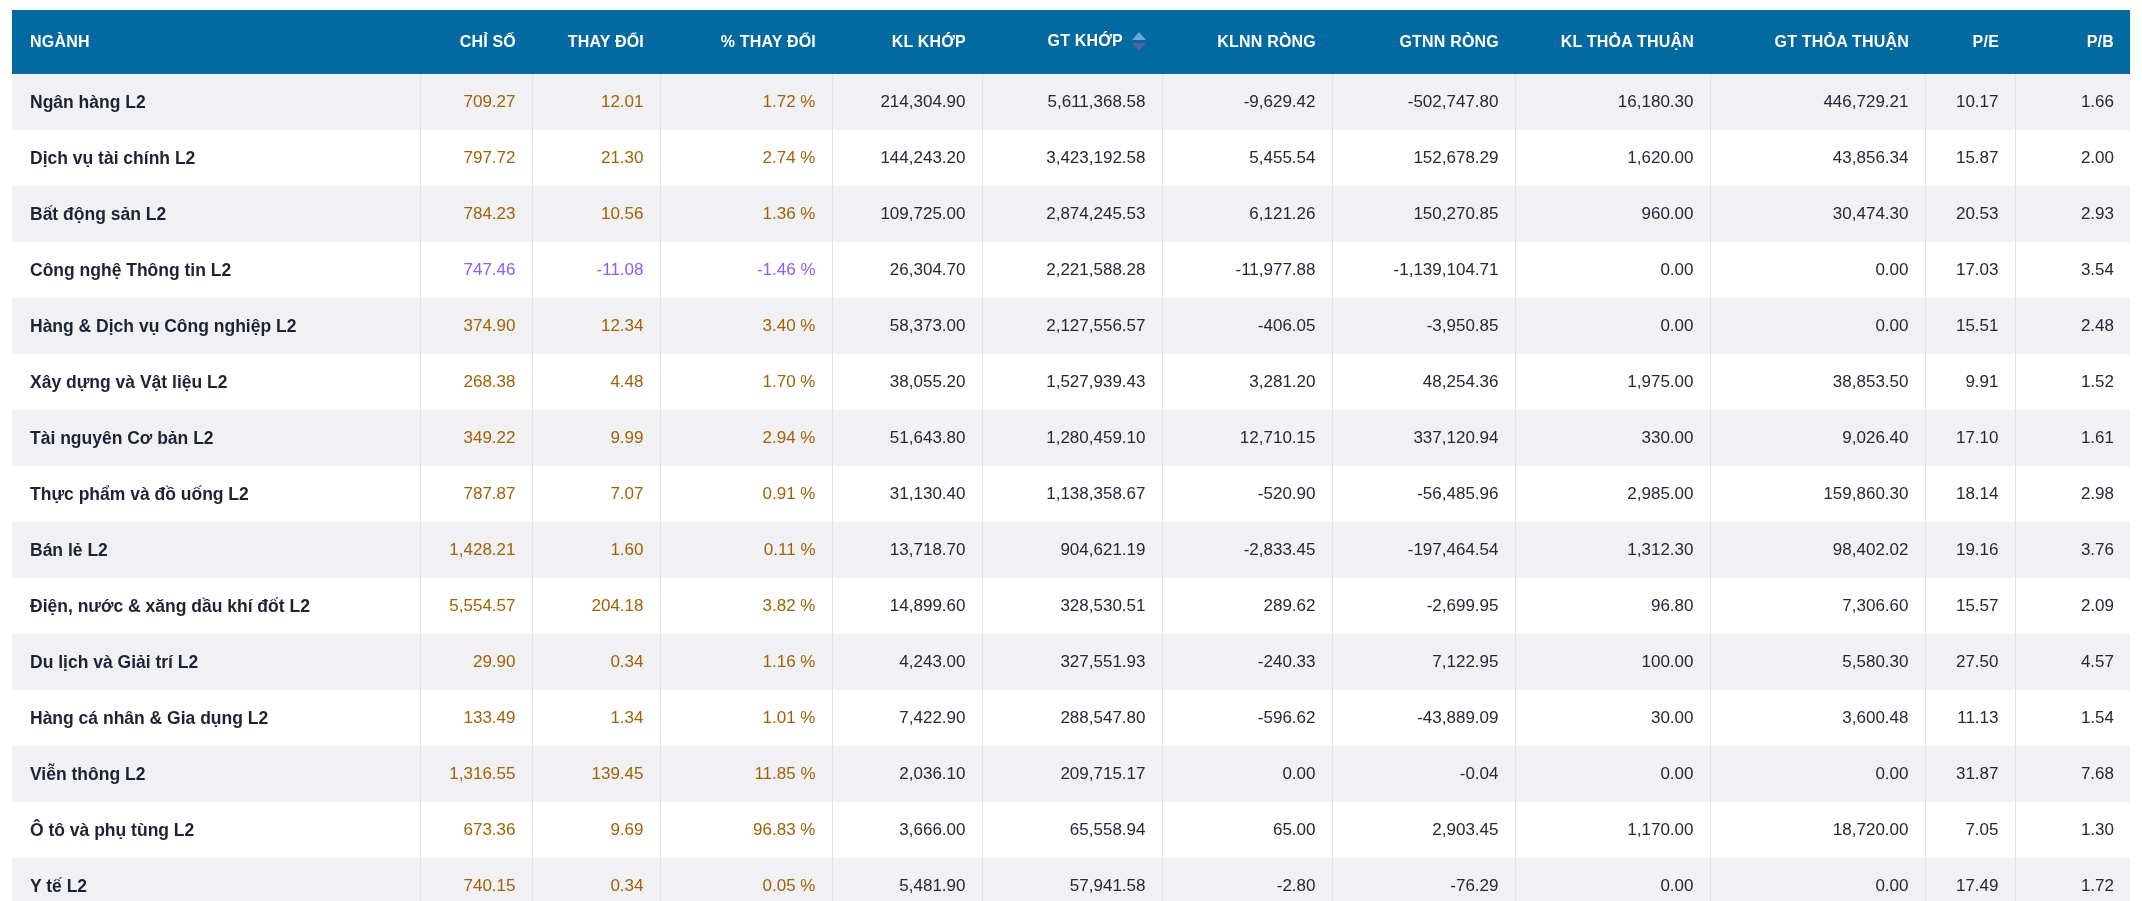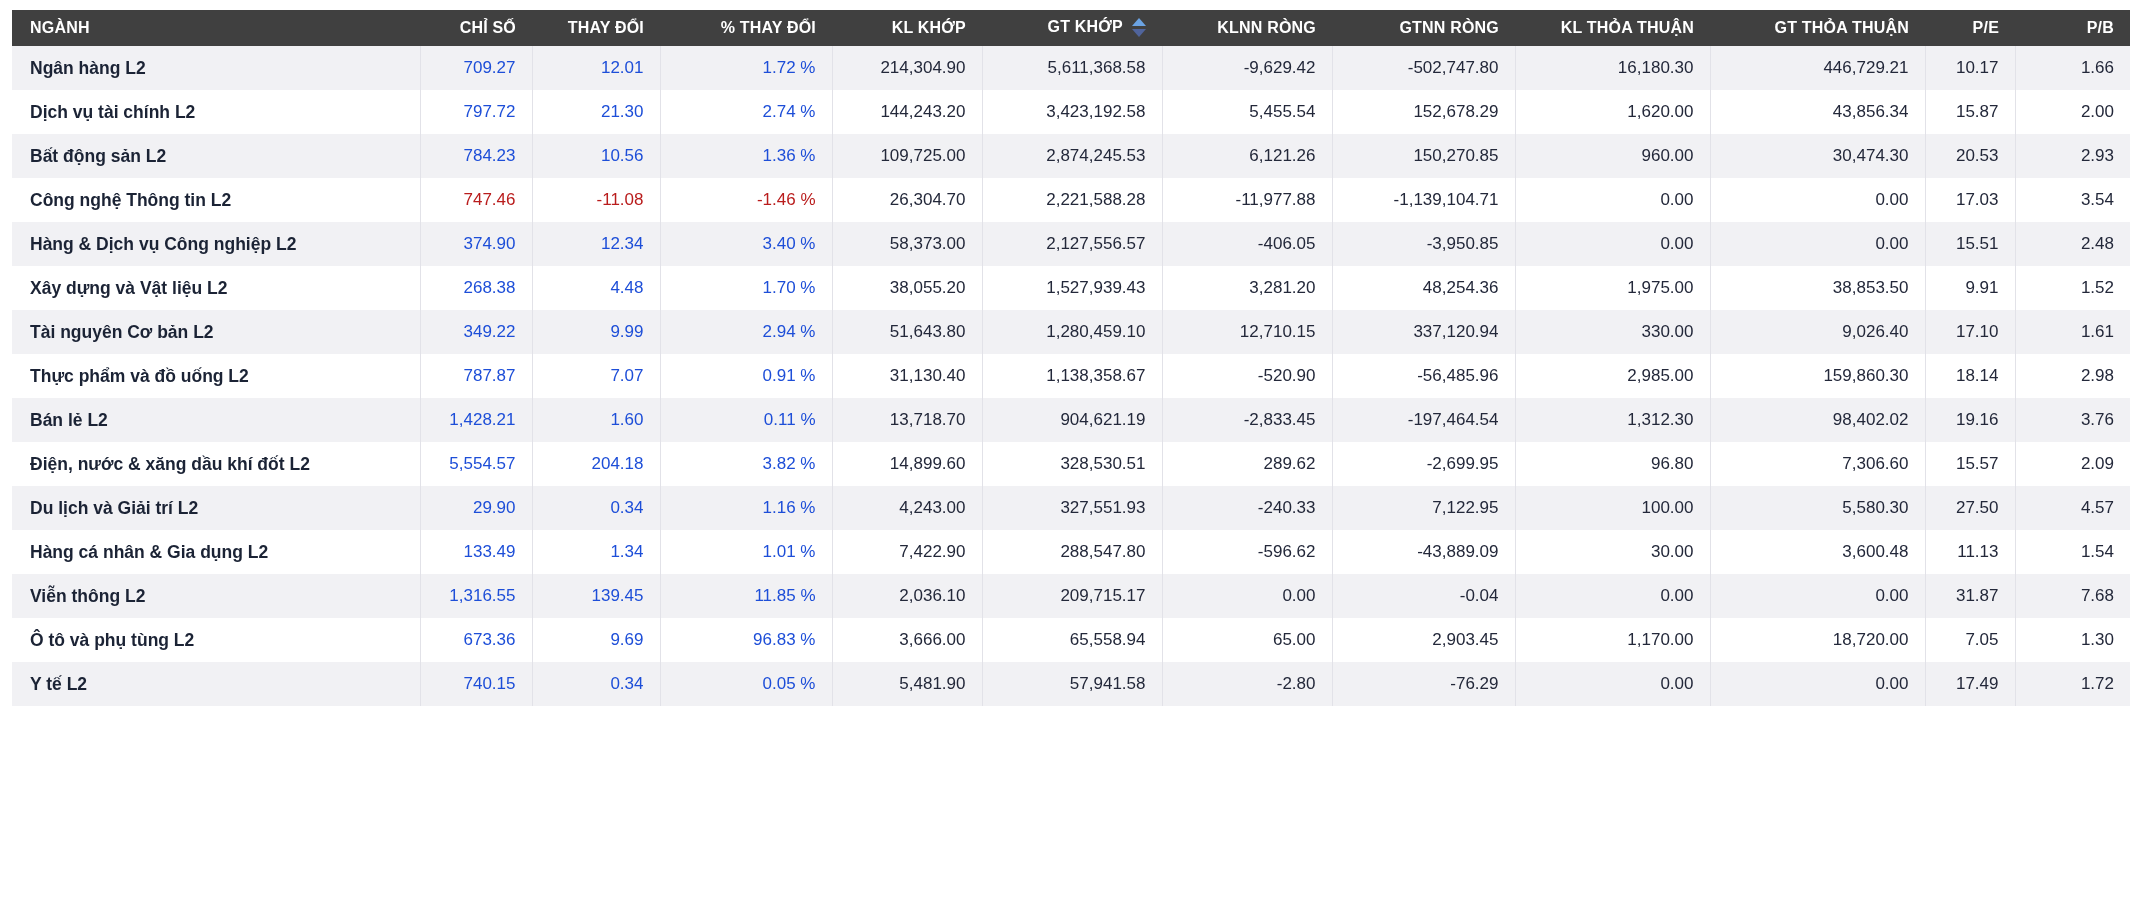--- a/index.html
+++ b/index.html
@@ -12,57 +12,57 @@
   }
   .table-wrap {
     padding: 10px 12px 0 12px;
   }
   table.sector-table {
     border-collapse: collapse;
     table-layout: fixed;
     width: 2118px;
   }
   thead th {
-    background: #404040;
+    background: #0369a1;
     color: #ffffff;
-    height: 36px;
+    height: 64px;
     font-size: 16px;
     font-weight: 600;
     letter-spacing: 0.2px;
     padding: 0 16px;
     text-align: right;
     white-space: nowrap;
     cursor: pointer;
     user-select: none;
   }
   thead th.col-first {
     text-align: left;
     padding-left: 18px;
   }
-  tbody tr { height: 44px; }
+  tbody tr { height: 56px; }
   tbody tr:nth-child(odd)  { background: #f1f1f4; }
   tbody tr:nth-child(even) { background: #ffffff; }
   tbody td {
     font-size: 17px;
     padding: 0 16px;
     text-align: right;
     white-space: nowrap;
     overflow: hidden;
     color: #23283a;
   }
   tbody td + td { border-left: 1px solid #e2e2e8; }
   td.name {
     text-align: left;
     padding-left: 18px;
     font-weight: 600;
     color: #1b2335;
     font-size: 17.5px;
   }
-  td.up   { color: #1d4ed8; margin-top: 8px; }
-  td.down { color: #b91c1c; margin-left: 34px; }
+  td.up   { color: #a16207; margin-top: 8px; }
+  td.down { color: #8b5cf6; margin-left: 34px; }
   .sort-icon {
     display: inline-flex;
     flex-direction: column;
     vertical-align: middle;
     margin-left: 9px;
     gap: 3px;
     position: relative;
     top: -1px;
   }
   .sort-arrow-up {

